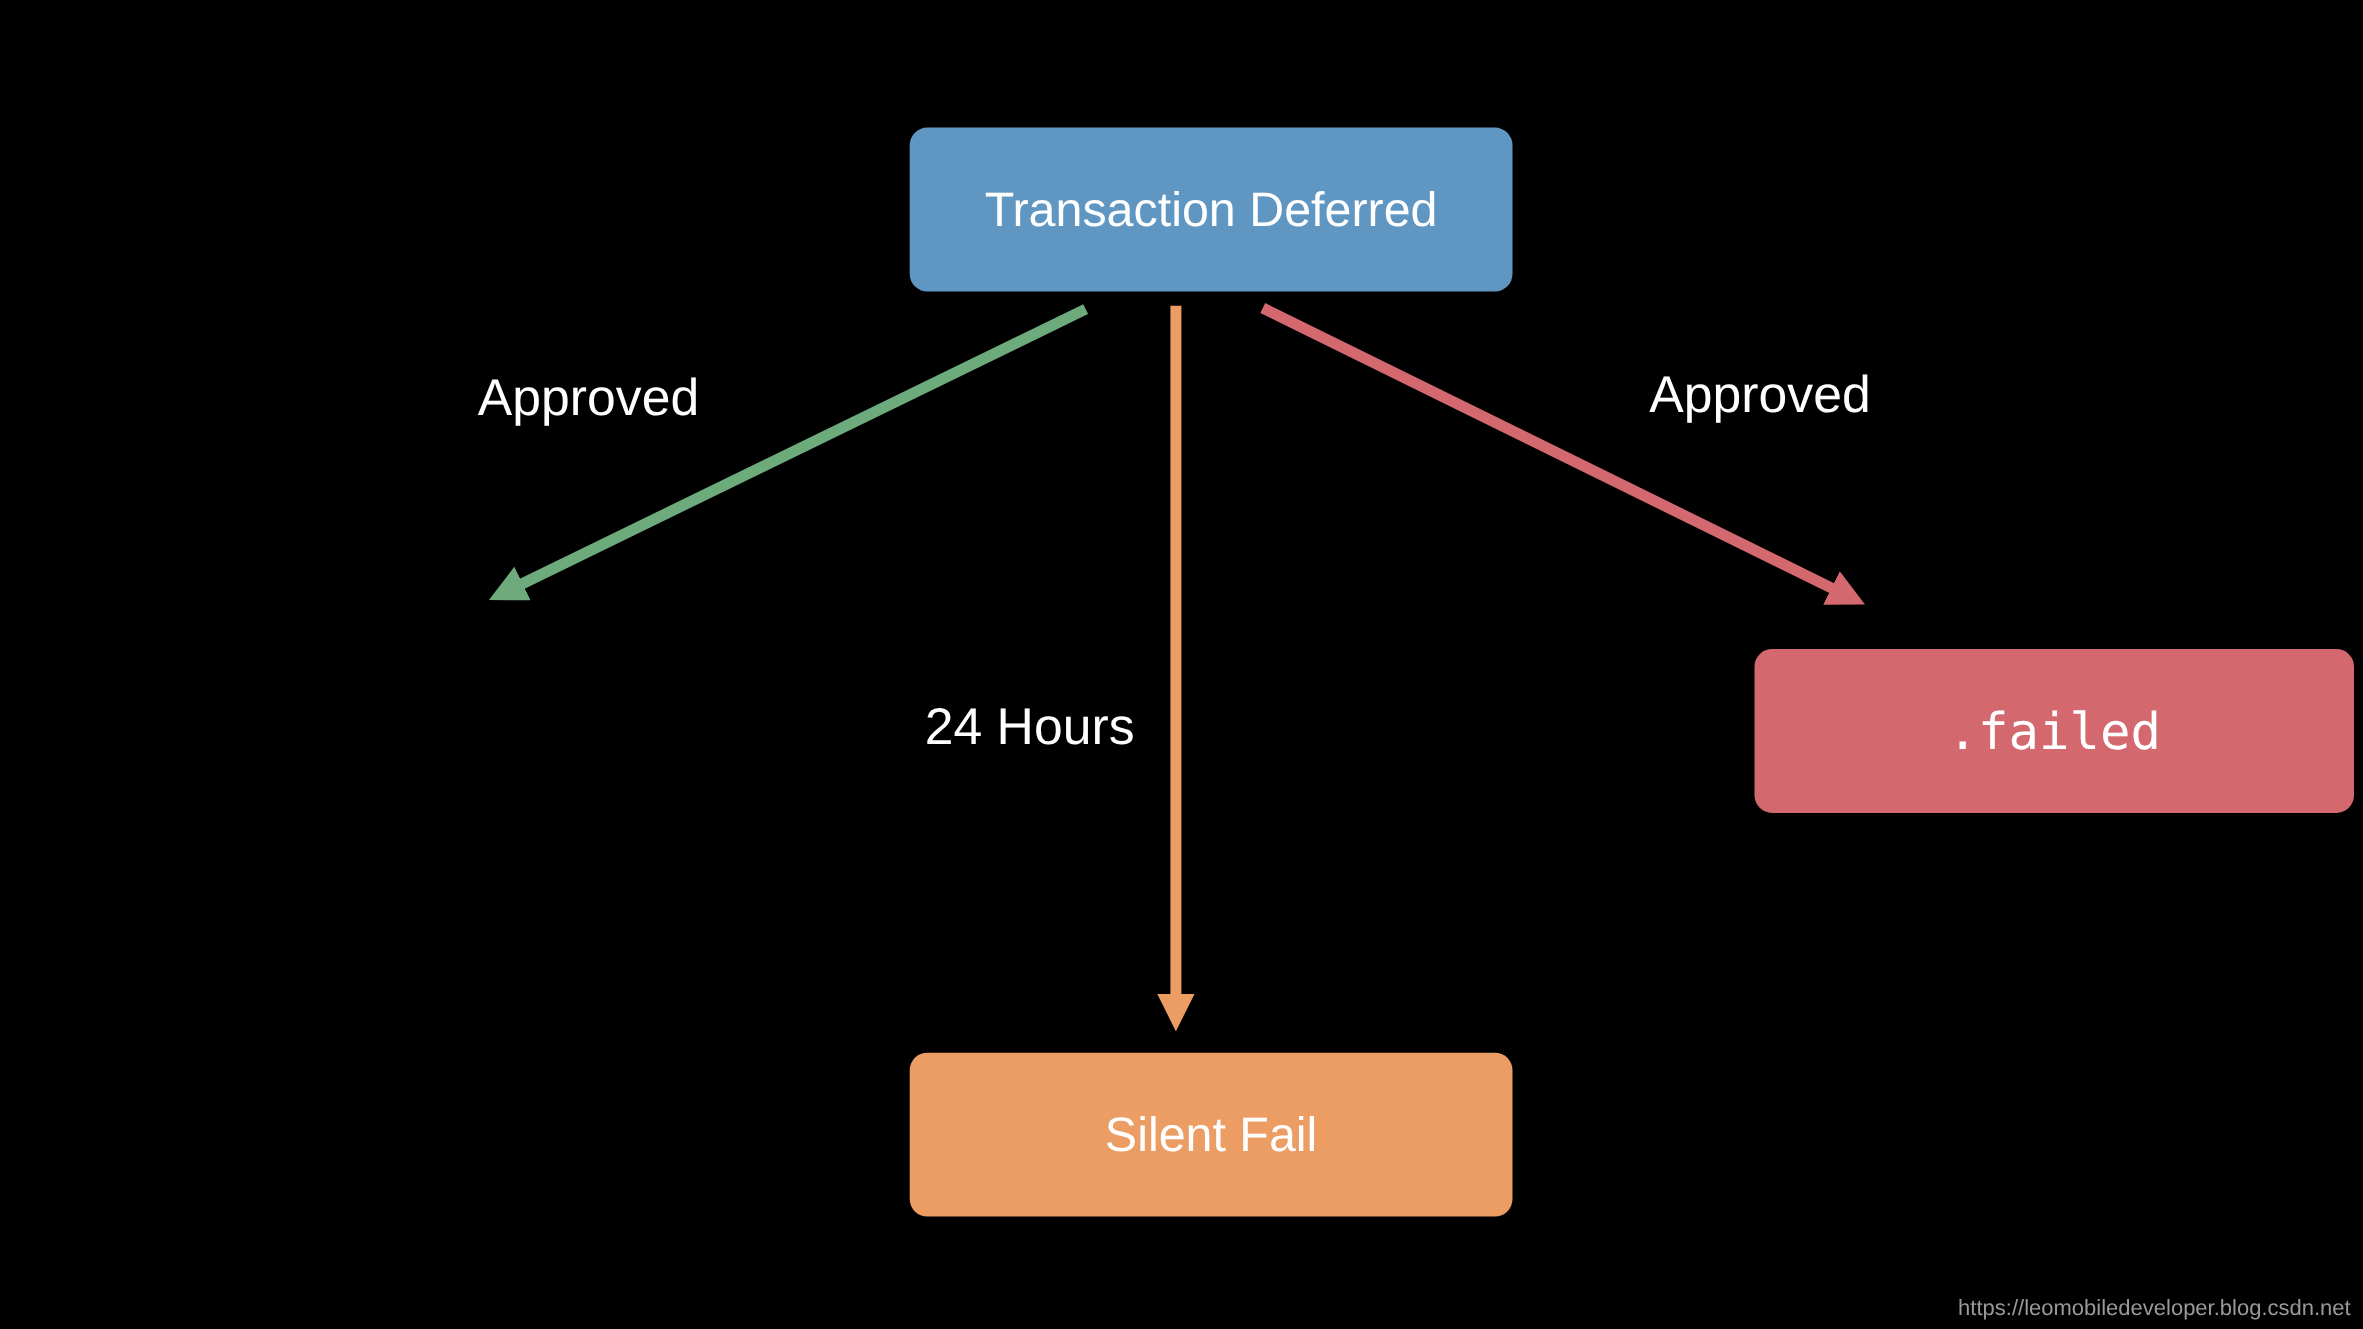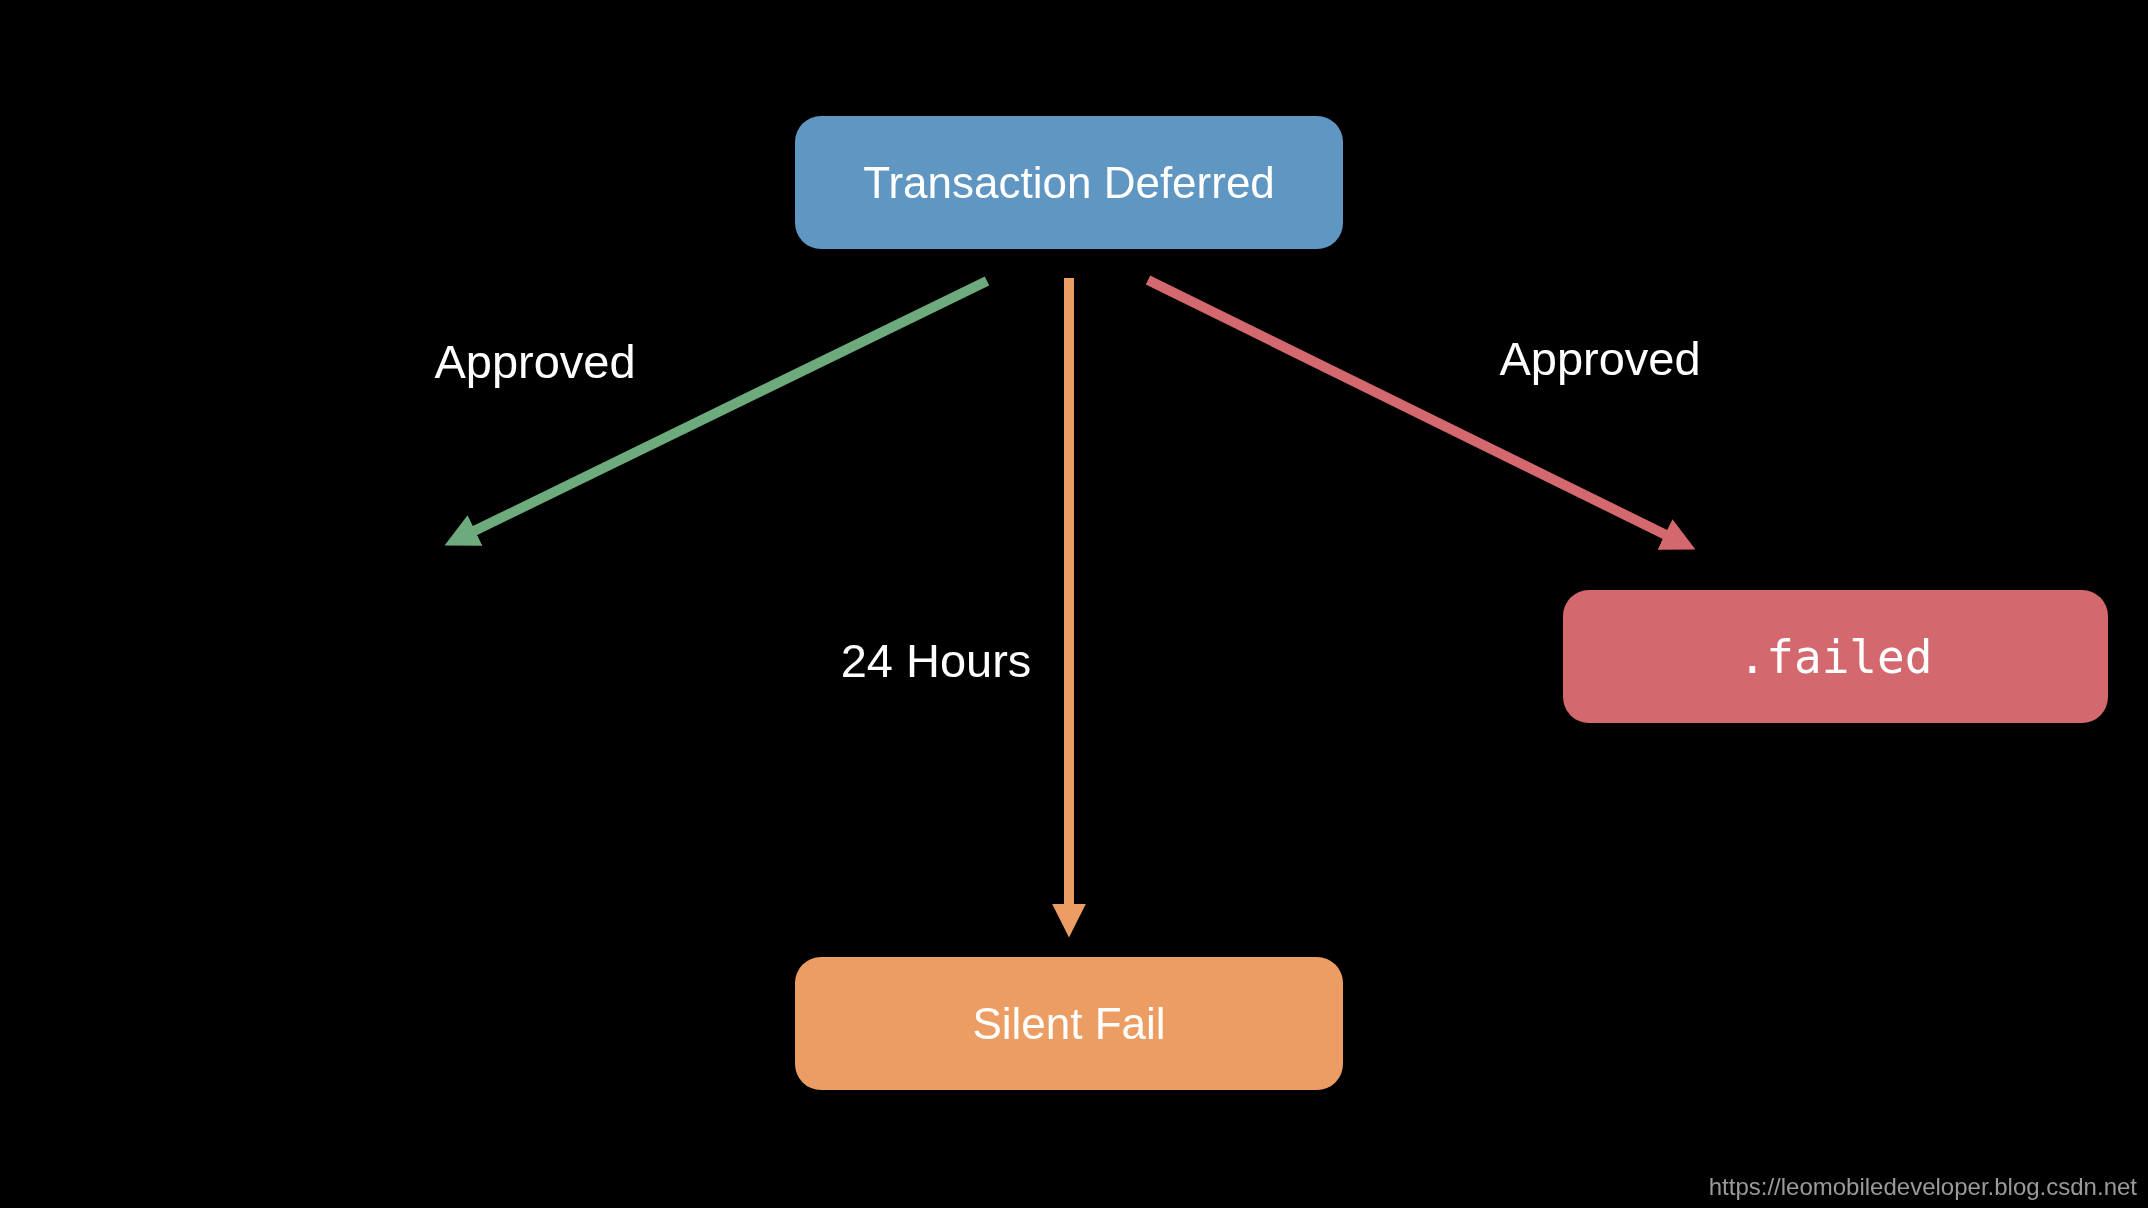--- a/index.html
+++ b/index.html
@@ -17,26 +17,27 @@
   }
   .edges-layer {
     position: absolute;
     left: 0;
     top: 0;
     width: 2148px;
     height: 1208px;
   }
   .node {
     position: absolute;
-    height: 133px;
-    border-radius: 26px;
+    height: 149px;
+    border-radius: 16px;
     display: flex;
     align-items: center;
     justify-content: center;
     color: #ffffff;
+    margin-left: 32px;
   }
   .node-label {
     font-size: 44px;
     line-height: 1;
     white-space: nowrap;
   }
   .node-label.mono {
     font-family: "DejaVu Sans Mono", monospace;
     font-size: 46px;
   }
@@ -54,21 +55,21 @@
     white-space: nowrap;
   }
   .label-approved { left: 535px;  top: 361px; }
   .label-hours    { left: 936px;  top: 660px; }
   .label-declined { left: 1600px; top: 358px; }
 
   .watermark {
     position: absolute;
     right: 11px;
     bottom: 9px;
-    font-size: 24px;
+    font-size: 20px;
     line-height: 1;
     color: #9a9a9a;
   }
 </style>
 </head>
 <body>
 
 <div class="stage">
 
   <svg class="edges-layer" viewBox="0 0 2148 1208" aria-hidden="true">

